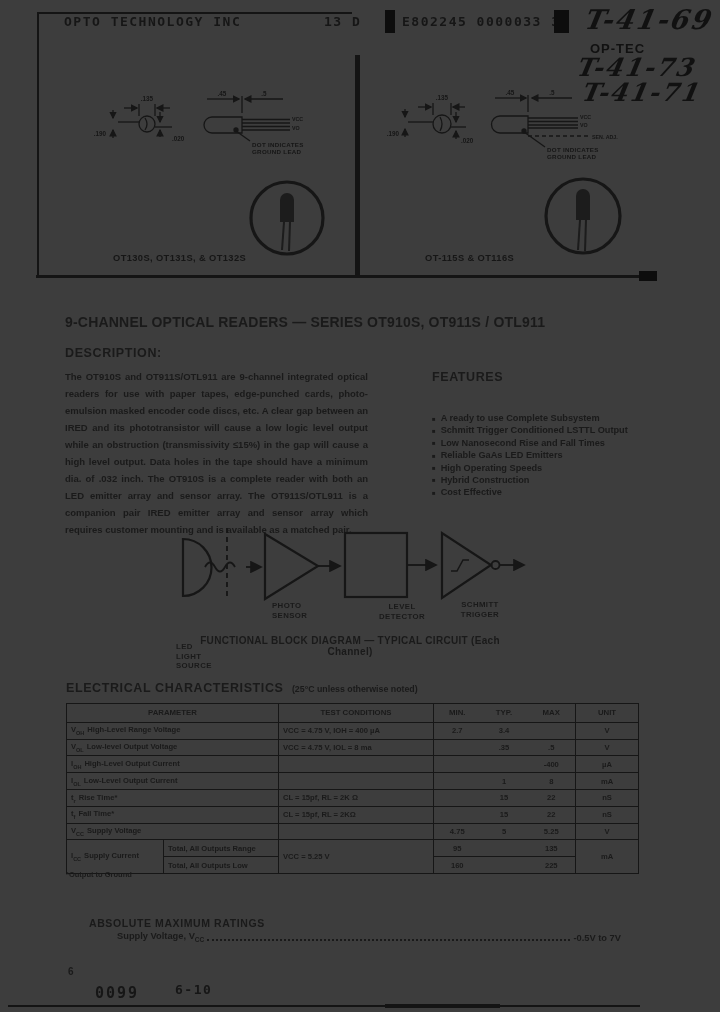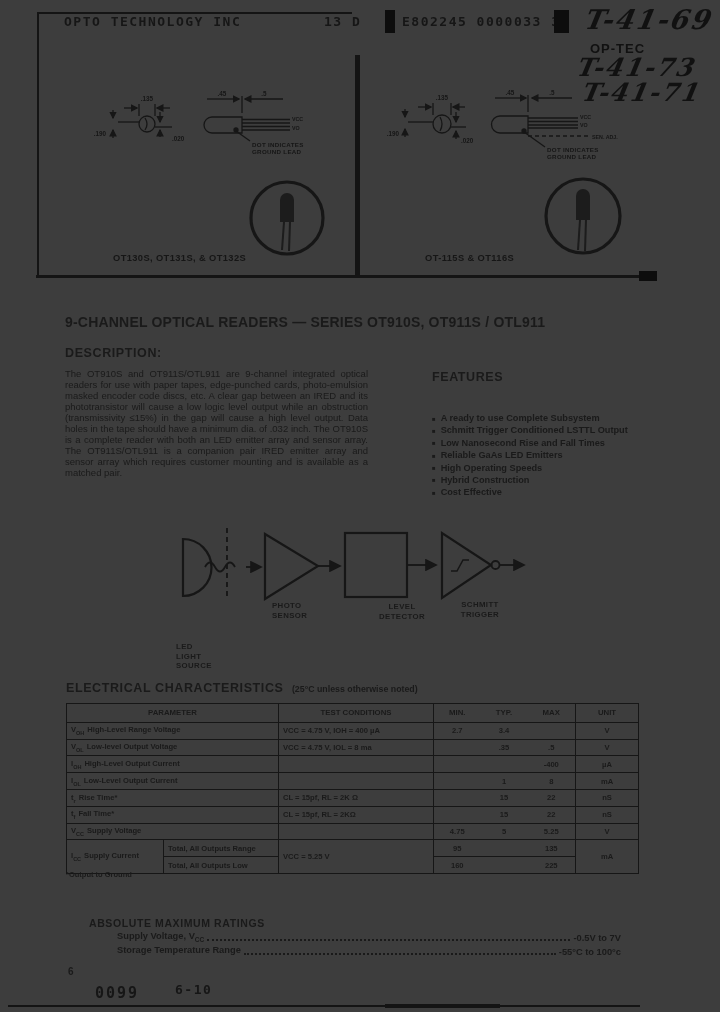--- a/index.html
+++ b/index.html
@@ -8,21 +8,21 @@
   .abs{position:absolute;}
   .ln{position:absolute;background:#141414;}
   .mark{position:absolute;background:#0d0d0d;}
   .ocr{font-family:"DejaVu Sans Mono",monospace;font-weight:700;font-size:13px;
        letter-spacing:1.5px;white-space:nowrap;color:#161616;}
   .hw{font-family:"DejaVu Serif",serif;font-style:italic;font-weight:700;
       transform:skewX(-12deg);letter-spacing:2px;white-space:nowrap;color:#111;}
   .stamp{font-weight:700;font-size:13px;letter-spacing:1px;color:#111;}
   .title{font-weight:700;font-size:14px;letter-spacing:0.2px;white-space:nowrap;}
   .heading{font-weight:700;font-size:12.5px;letter-spacing:0.6px;}
-  .body-text{font-weight:400;font-size:9.5px;line-height:11px;text-align:justify;}
+  .body-text{font-weight:700;font-size:9.5px;line-height:17px;text-align:justify;}
   .feat-item{display:flex;align-items:flex-start;margin-bottom:2.4px;font-weight:700;font-size:9.2px;}
   .bullet{font-size:6px;margin:2.5px 5px 0 0;}
   .diagram-label{position:absolute;white-space:pre-line;font-size:7.8px;font-weight:700;
                  letter-spacing:0.4px;line-height:9.5px;}
   .diag-caption{position:absolute;text-align:center;font-weight:700;font-size:10px;letter-spacing:0.3px;}
   .ec{border-collapse:collapse;font-size:7.6px;font-weight:700;table-layout:fixed;}
   .ec th,.ec td{border:1.5px solid #161616;padding:1px 4px;height:13.8px;overflow:hidden;white-space:nowrap;}
   .ec th{font-size:7.8px;text-align:center;padding:2px;}
   .ec td.num,.ec th.numh{border-left:none;border-right:none;text-align:center;}
   .ec td.unit{text-align:center;}
@@ -223,20 +223,21 @@
   </svg>
   <div class="diagram-label" style="left:176px;top:594px;width:52px;margin-top:48px;">LED
 LIGHT
 SOURCE</div>
   <div class="diagram-label" style="left:272px;top:601px;width:52px;">PHOTO
 SENSOR</div>
   <div class="diagram-label" style="left:348px;top:602px;width:62px;text-align:center;margin-left:23px;">LEVEL
 DETECTOR</div>
   <div class="diagram-label" style="left:450px;top:600px;width:60px;text-align:center;">SCHMITT
 TRIGGER</div>
+  <div class="diag-caption" style="left:180px;top:635px;width:340px;">FUNCTIONAL BLOCK DIAGRAM — TYPICAL CIRCUIT (Each Channel)</div>
 
   <div class="abs" style="left:66px;top:678px;">
     <span class="heading">ELECTRICAL CHARACTERISTICS</span>
     <span style="font-weight:700;font-size:8.8px;margin-left:4px;">(25°C unless otherwise noted)</span>
   </div>
 
   <table class="ec abs" style="left:66px;top:703px;width:572px;padding-left:28px;">
     <colgroup>
       <col style="width:97px">
         <col style="width:115px">
@@ -331,25 +332,20 @@
 
   <div class="abs footnote" style="left:66px;top:870px;">*Output to Ground</div>
 
   <div class="abs heading" style="left:89px;top:917px;font-size:10.5px;">ABSOLUTE MAXIMUM RATINGS</div>
   <div class="abs" style="left:117px;top:931px;width:504px;">
     <div class="rating-row">
       <span><span>Supply Voltage, V</span><sub>CC</sub></span>
       <span class="leader"></span>
       <span>-0.5V to 7V</span>
     </div>
-    <div class="rating-row">
-      <span><span>Storage Temperature Range</span><sub></sub></span>
-      <span class="leader"></span>
-      <span>-55°C to 100°c</span>
-    </div>
   </div>
 
   <div class="abs" style="left:68px;top:966px;font-weight:700;font-size:10px;">6</div>
   <div class="abs ocr" style="left:95px;top:984px;font-size:15px;letter-spacing:2px;">0099</div>
   <div class="abs ocr" style="left:175px;top:982px;font-size:13px;">6-10</div>
   <div class="ln" style="left:8px;top:1005px;width:632px;height:2px;"></div>
   <div class="ln" style="left:385px;top:1004px;width:115px;height:4px;"></div>
 
 </div>
 

